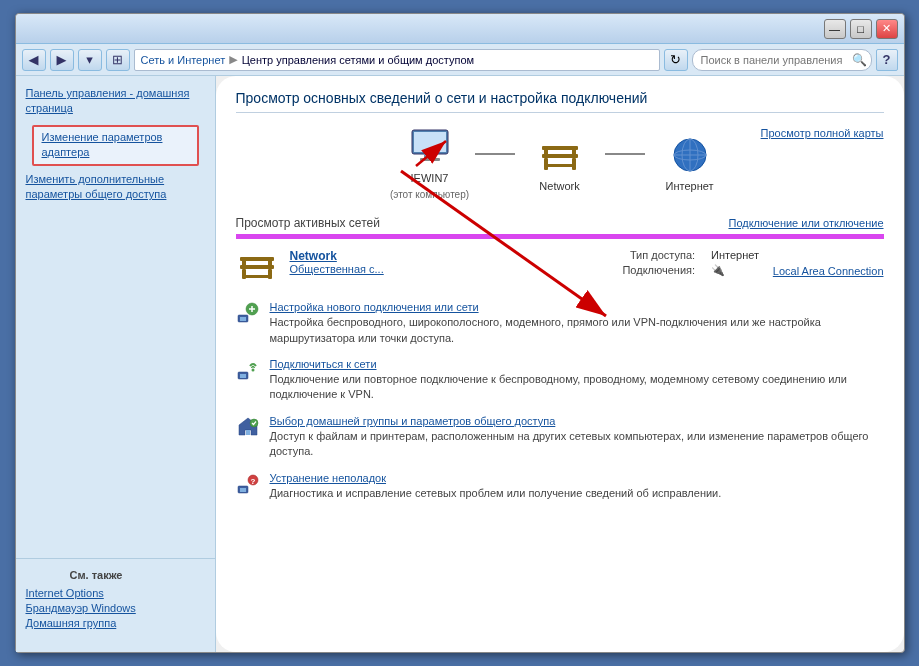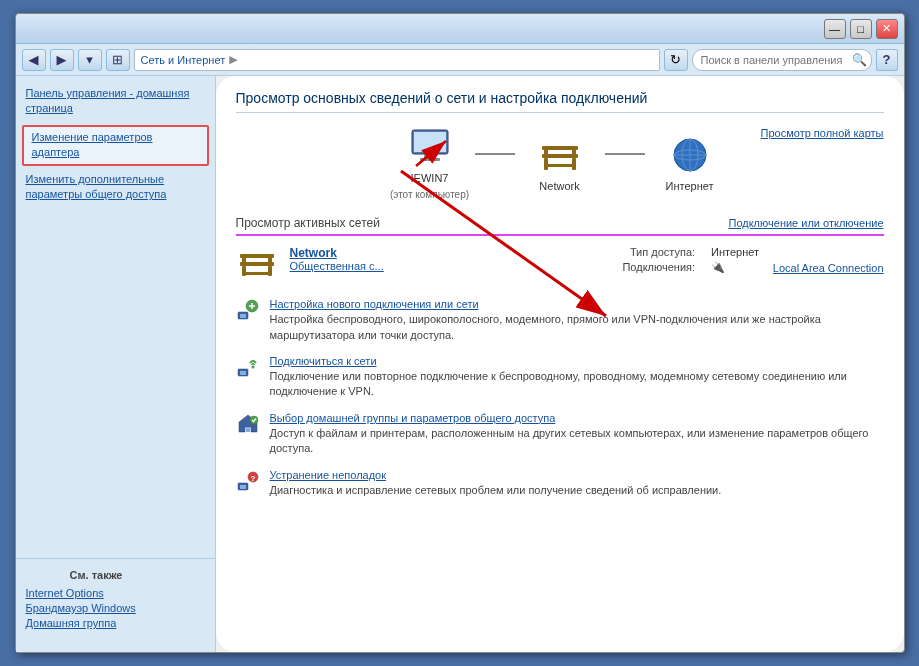--- a/index.html
+++ b/index.html
@@ -176,21 +176,21 @@
       padding: 4px 10px;
       cursor: pointer;
       line-height: 1.4;
       text-decoration: underline;
     }
     .sidebar-item.active {
       border: 2px solid #e05050;
       border-radius: 2px;
       background: #eaf2fb;
       color: #15539e;
-      margin: 2px 6px;
+      margin: 2px 16px;
       padding: 3px 8px;
     }
     .sidebar-section {
       margin-top: auto;
       padding: 10px;
       border-top: 1px solid #b0cce0;
     }
     .sidebar-section-title {
       font-size: 11px;
       font-weight: bold;
@@ -273,21 +273,21 @@
       height: 2px;
       background: #888;
       margin-top: -20px;
       max-width: 40px;
     }
     
     .section-header {
       display: flex;
       align-items: center;
       margin-bottom: 10px;
-      border-bottom: 2px solid #d946ef;
+      border-bottom: 5px solid #d946ef;
       padding-bottom: 4px;
     }
     .section-title {
       font-size: 12px;
       color: #444;
       flex: 1;
     }
     .section-action {
       font-size: 11px;
       color: #15539e;
@@ -423,20 +423,21 @@
 
   <div class="address-bar">
     <div class="nav-btn">◀</div>
     <div class="nav-btn">▶</div>
     <div class="nav-btn">▾</div>
     <div class="nav-btn">⊞</div>
     <div class="breadcrumb-bar">
 
       <span class="breadcrumb-link">Сеть и Интернет</span>
       <span class="breadcrumb-sep">▶</span>
+      <span>Центр управления сетями и общим доступом</span>
     </div>
     <div class="refresh-btn">↻</div>
     <div class="search-wrap">
       <input class="search-bar" type="text" placeholder="Поиск в панели управления" style="">
       <div class="search-icon-btn">🔍</div>
     </div>
     <div class="help-btn">?</div>
   </div>
 
   <div class="content-wrap">

